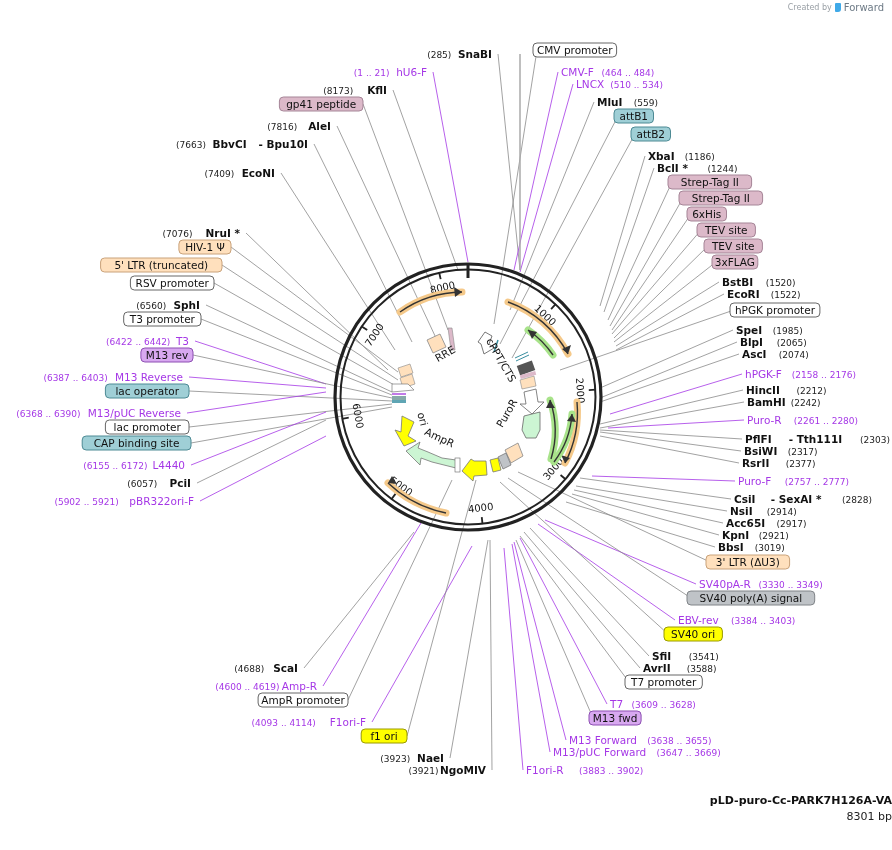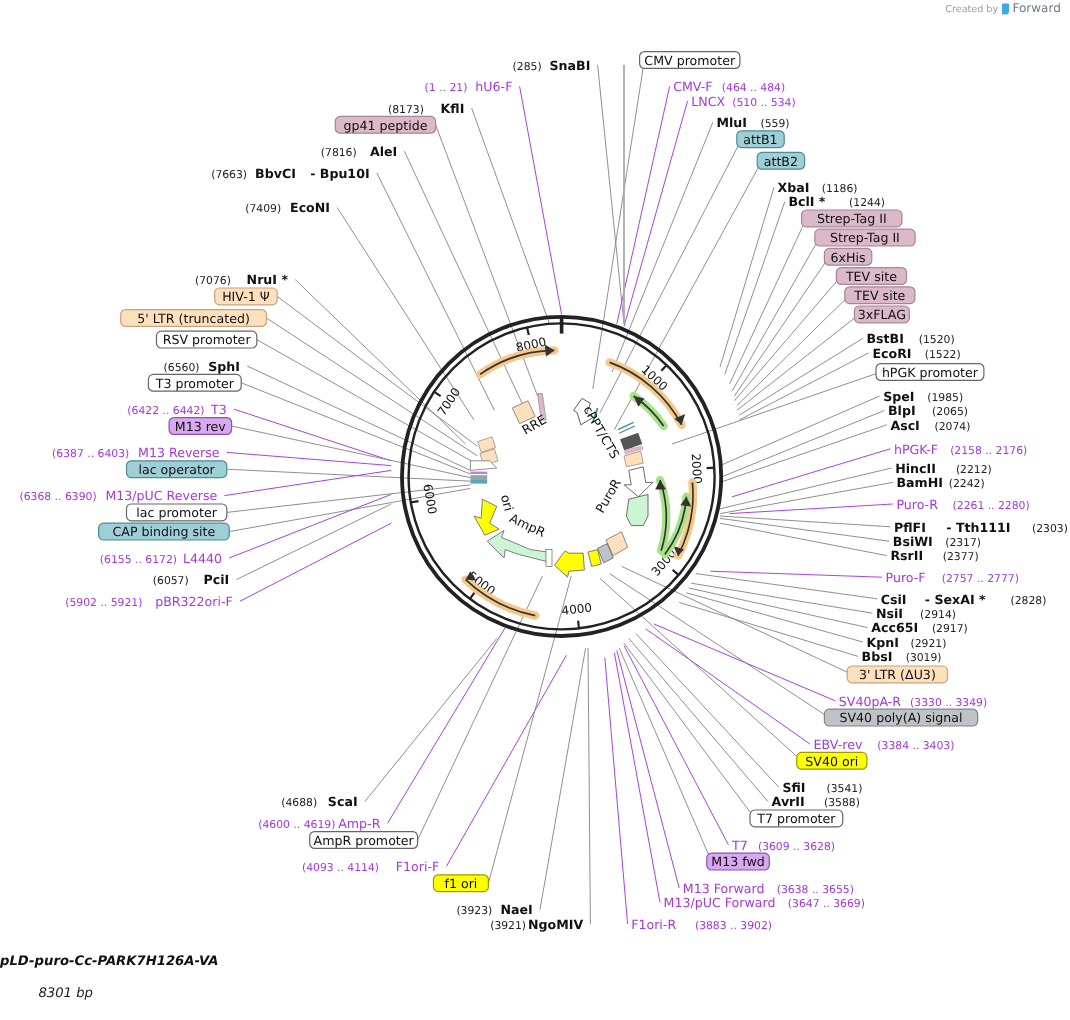--- a/index.html
+++ b/index.html
@@ -1,23 +1,23 @@
 <!DOCTYPE html>
 <html><head>
 <meta charset="utf-8">
 <style>
   html, body { margin:0; padding:0; background:#ffffff; }
   body { width:892px; height:850px; position:relative; overflow:hidden; font-family:"DejaVu Sans", "Liberation Sans", sans-serif; }
   #map { position:absolute; left:0; top:0; }
   .credit { position:absolute; right:8px; top:2px; font-size:8px; color:#9aa0a6; display:flex; align-items:center; gap:3px;justify-content:flex-end; }
   .credit .brand { color:#6d7a86; font-size:10px; }
   .credit .logo { display:inline-block; width:6px; height:9px; background:#3fa9e8; border-radius:1px 1px 3px 1px; }
-  .title-block { position:absolute; left:0; width:892px; top:794px; text-align:left;font-style:italic; }
+  .title-block { position:absolute; left:0; width:892px; top:794px; text-align:right; }
   .title-block .name { font-weight:bold; font-size:11px; color:#111; }
-  .title-block .len { font-size:11px; color:#222; margin-top:14px;padding-left:32px; }
+  .title-block .len { font-size:11px; color:#222; margin-top:3px;padding-left:32px; }
   svg text { font-family:"DejaVu Sans", "Liberation Sans", sans-serif; }
   .enz-name { font-weight:bold; font-size:10.5px; fill:#111; }
   .enz-pos { font-size:9px; fill:#222; }
   .primer-name { font-size:10.5px; fill:#a537e6; }
   .primer-pos { font-size:9px; fill:#a537e6; }
   .feat-text { font-size:10.5px; fill:#111; }
   .tick-label { font-size:10px; fill:#111; }
   .inner-label { font-size:10.5px; fill:#111; }
 </style>
 </head>

